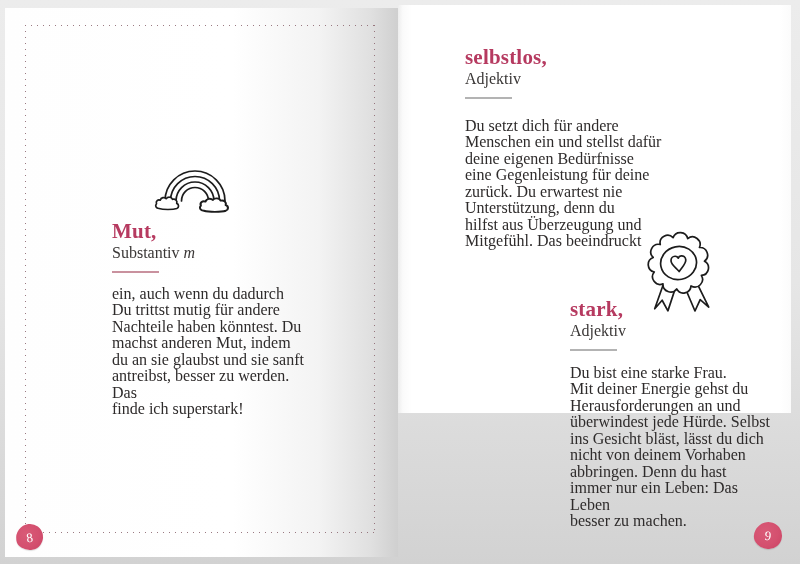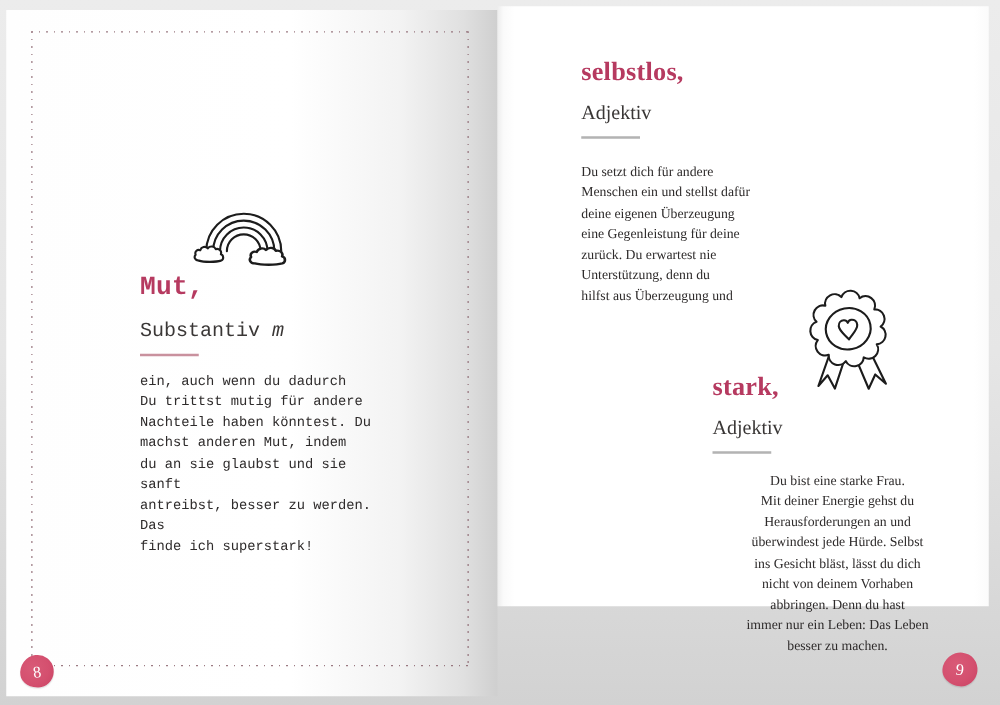--- a/index.html
+++ b/index.html
@@ -9,51 +9,51 @@
     font-family:"Liberation Serif","DejaVu Serif",serif;
     color:#2e2b2b;
     -webkit-font-smoothing:antialiased;
   }
   .page{position:absolute;}
   .page-left{
     left:5px;top:8px;width:393px;height:549px;
     background:linear-gradient(to right,#fefefe 0,#ffffff 58%,#f3f3f3 80%,#e0e0e0 93%,#cfcfcf 100%);
   }
   .page-right{
-    left:398px;top:5px;width:393px;height:480px;
+    left:398px;top:5px;width:393px;height:408px;
     background:linear-gradient(to right,#ededed 0,#fafafa 1.2%,#ffffff 3.5%,#ffffff 97%,#fbfbfb 100%);
   }
   .dotted-frame{
     position:absolute;left:20px;top:17px;width:350px;height:508px;
     background-image:
       repeating-linear-gradient(to right,#8a636d 0 1.4px,transparent 1.4px 6px),
       repeating-linear-gradient(to right,#8a636d 0 1.4px,transparent 1.4px 6px),
       repeating-linear-gradient(to bottom,#8a636d 0 1.4px,transparent 1.4px 6px),
       repeating-linear-gradient(to bottom,#8a636d 0 1.4px,transparent 1.4px 6px);
     background-size:100% 1.4px,100% 1.4px,1.4px 100%,1.4px 100%;
     background-position:0 0,0 100%,0 0,100% 0;
     background-repeat:no-repeat;
     opacity:.85;
   }
   .entry{position:absolute;}
   .word{
     margin:0;font-size:21px;line-height:22px;font-weight:700;
     color:#b63a60;letter-spacing:.2px;
   }
-  .wordtype{font-size:16px;line-height:18px;margin-top:14px;color:#3a3736;}
+  .wordtype{font-size:16px;line-height:18px;margin-top:2px;color:#3a3736;}
   .wordtype em{font-style:italic;}
   .rule{width:47px;height:1.6px;margin-top:9px;}
   .rule-pink{background:#c9919e;}
   .rule-gray{background:#b3b3b3;}
-  .definition{margin-top:13px;font-size:11px;line-height:16.5px;color:#2e2b2b;}
-  .entry-mut{left:107px;top:212px;width:200px;font-family:Liberation Mono, monospace;}
+  .definition{margin-top:13px;font-size:16px;line-height:16.5px;color:#2e2b2b;}
+  .entry-mut{left:107px;top:212px;width:200px;}
   .entry-selbstlos{left:67px;top:41px;width:200px;}
   .entry-selbstlos .definition{margin-top:19px;}
   .entry-stark{left:172px;top:293px;width:200px;}
-  .entry-stark .definition{margin-top:14px;text-align:center;}
+  .entry-stark .definition{margin-top:14px;}
   .illus{position:absolute;}
   .illus-rainbow{left:144px;top:147px;}
   .illus-badge{left:233px;top:220px;}
   .page-badge{
     position:absolute;width:27px;height:26px;
     background:radial-gradient(circle at 38% 38%,#d95a77 0,#d4506f 55%,#c94263 100%);
     border-radius:52% 48% 46% 54% / 55% 50% 50% 45%;
     display:flex;align-items:center;justify-content:center;
     color:#ffffff;font-size:13px;line-height:13px;
     transform:rotate(-8deg);
@@ -110,25 +110,26 @@
 
   <div class="entry entry-selbstlos">
     <h2 class="word">selbstlos,</h2>
     <div class="wordtype">
       <span>Adjektiv</span>
     </div>
     <div class="rule rule-gray"></div>
     <div class="definition">
       <div>Du setzt dich für andere</div>
       <div>Menschen ein und stellst dafür</div>
-      <div>deine eigenen Überzeugung</div>
+      <div>deine eigenen Bedürfnisse</div>
       <div>eine Gegenleistung für deine</div>
       <div>zurück. Du erwartest nie</div>
       <div>Unterstützung, denn du</div>
       <div>hilfst aus Überzeugung und</div>
+      <div>Mitgefühl. Das beeindruckt</div>
     </div>
   </div>
 
   <svg class="illus illus-badge" width="96" height="92" viewBox="0 0 96 92">
     <g transform="rotate(-4 48 44)">
       <path class="ln fillwhite" d="M34 52 L21 82 L29 74 L34 85 L45 58 Z"></path>
       <path class="ln fillwhite" d="M62 52 L75 84 L67 76 L61 87 L51 58 Z"></path>
       <path class="ln fillwhite" d="M74 38
         A7.6 7.6 0 0 1 69.9 52
         A7.6 7.6 0 0 1 58.8 61.7

